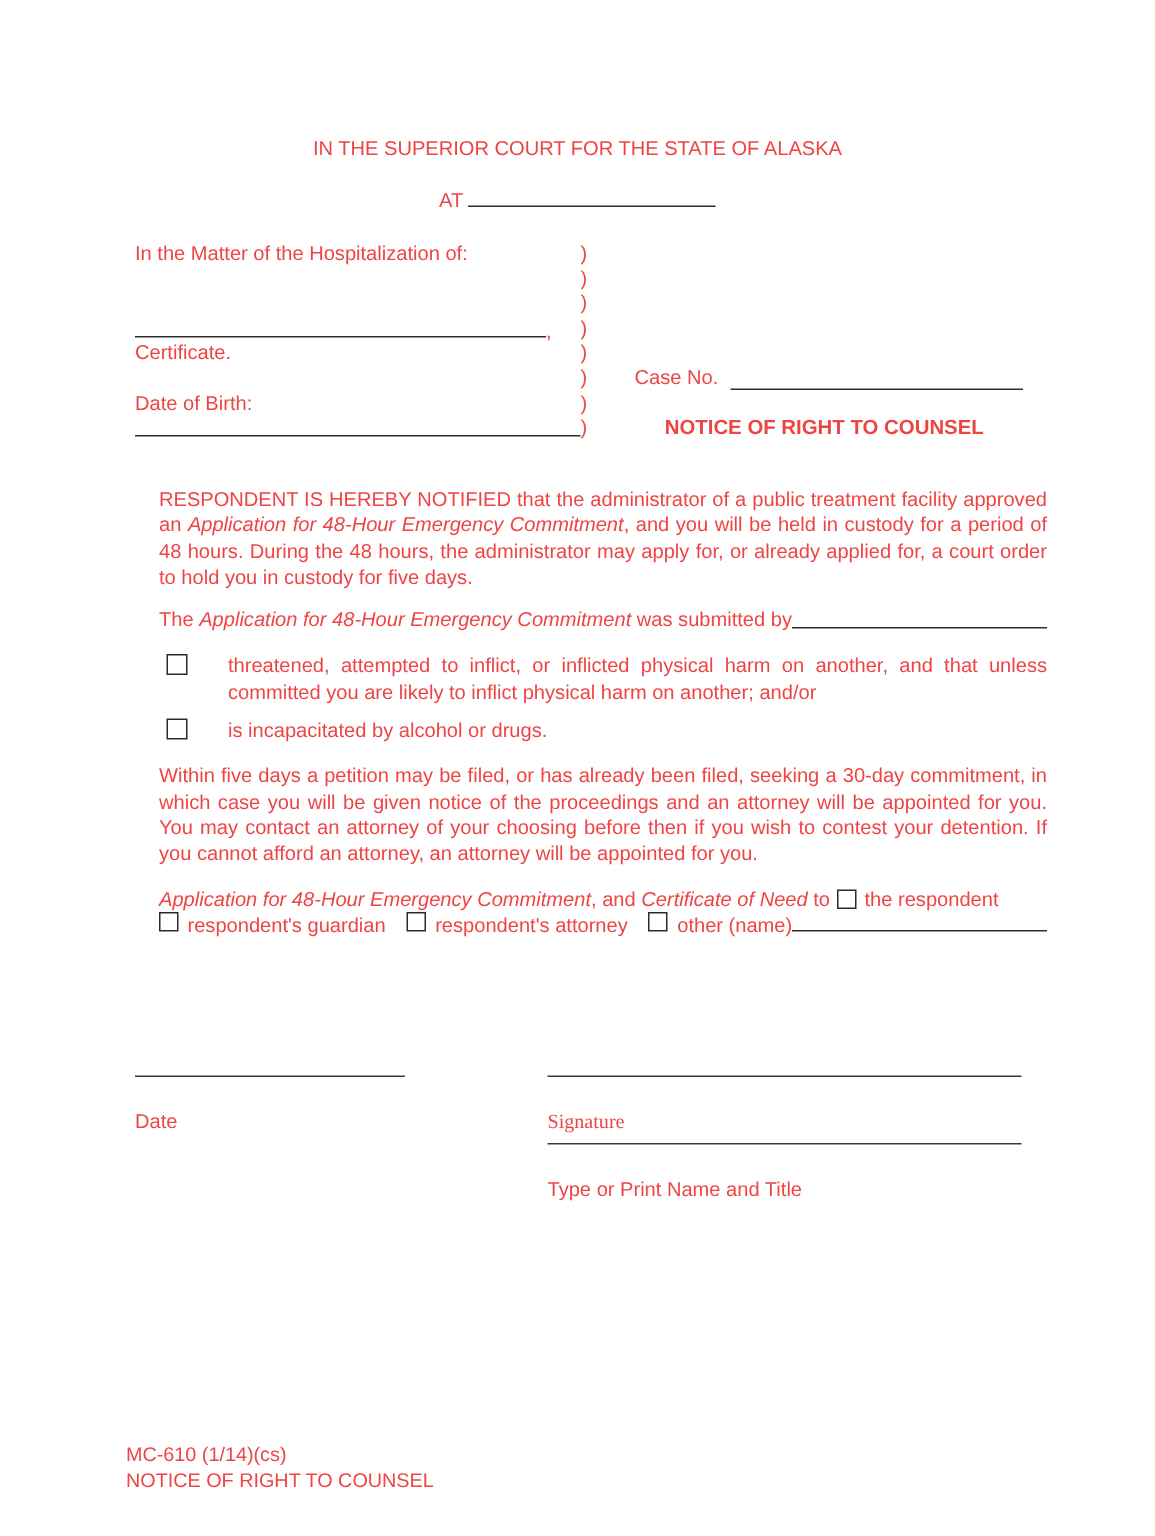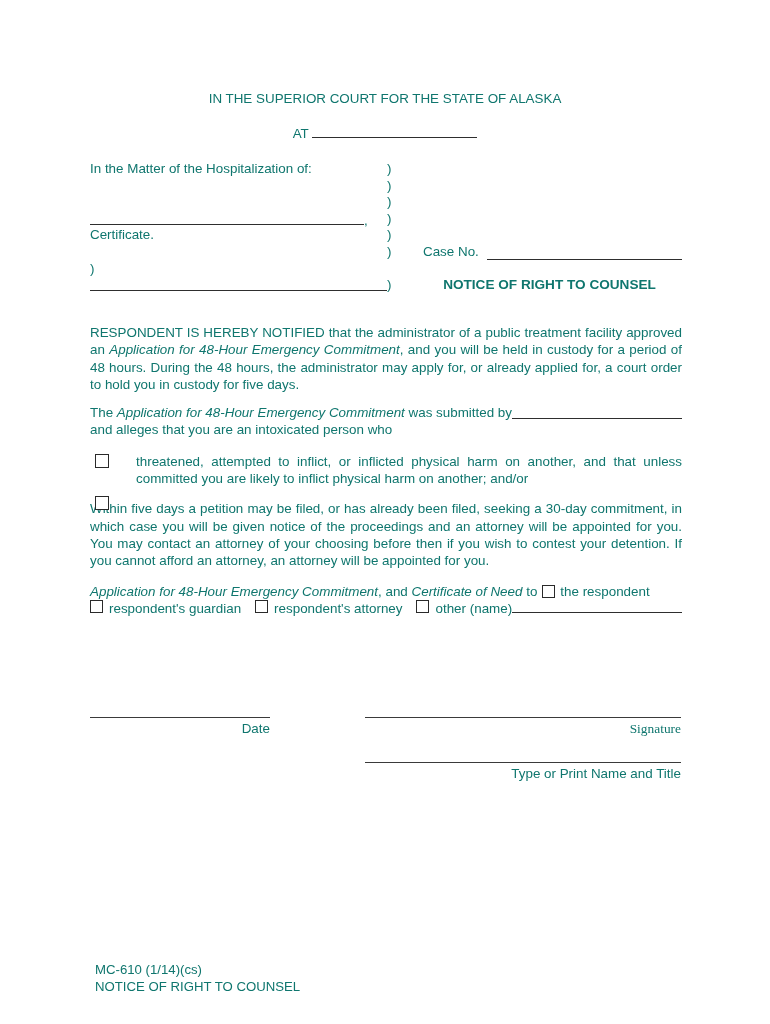--- a/index.html
+++ b/index.html
@@ -3,21 +3,21 @@
 <meta charset="utf-8">
 <style>
   * { margin:0; padding:0; box-sizing:border-box; }
   html,body { background:#ffffff; }
   .page {
     position:relative;
     width:770px; height:1024px;
     background:#ffffff;
     font-family:"Liberation Sans","DejaVu Sans",sans-serif;
     font-size:13.4px;
-    color:#0f766e;
+    color:#ef4444;
     overflow:hidden;
   }
   
   .header { position:absolute; top:90px; left:0; width:770px; text-align:center; line-height:17px; }
   .header .at-row { margin-top:18px; }
   .blank {
     display:inline-block;
     border-bottom:1.4px solid #2e2e2e;
     height:13px;
     vertical-align:baseline;
@@ -28,21 +28,21 @@
   .cap-row { display:flex; height:16.6px; line-height:16.6px; }
   .cap-left { width:297px; position:relative; }
   .cap-paren { width:16px; text-align:left; }
   .cap-right { flex:1; padding-left:6px; display:flex; }
   .party-blank { width:274px; height:14px; }
   .dob-blank { width:297px; height:14px; }
   .caseno-blank { flex:1; border-bottom:1.4px solid #2e2e2e; margin:0 0 1px 8px; }
   .caseno-text { padding-left:14px; }
   .cap-title { flex:1; text-align:center; font-weight:bold; font-size:13.6px; padding-left:14px; }
   
-  .body { position:absolute; top:324px; left:90px; width:592px; line-height:17.3px; }
+  .body { position:absolute; top:324px; left:106px; width:592px; line-height:17.3px; }
   .jp { text-align:justify; }
   .p2 { margin-top:11px; }
   .p2-line1 { display:flex; white-space:nowrap; }
   .fill-flex { flex:1; border-bottom:1.4px solid #2e2e2e; margin-bottom:2px; min-width:30px; }
   .check-item { position:relative; padding-left:46px; text-align:justify; }
   .ci1 { margin-top:14px; }
   .ci2 { margin-top:8px; }
   .checkbox {
     display:inline-block;
     width:13px; height:13px;
@@ -59,26 +59,26 @@
   .time-blank { width:84px; }
   .inline-box { margin:0 5px; }
   .l3-box { margin:0 6px 0 0; }
   .l3-gap { margin-left:14px; }
   .it { font-style:italic; }
   
   .sigline { position:absolute; border-top:1.4px solid #3a3a3a; height:0; }
   .date-line { left:90px; top:717px; width:180px; }
   .signature-line { left:365px; top:717px; width:316px; }
   .name-line { left:365px; top:762px; width:316px; }
-  .siglabel { position:absolute; text-align:right; line-height:16px; }
+  .siglabel { position:absolute; text-align:left; line-height:16px;margin-top:19px; }
   .date-label { left:90px; top:721px; width:180px; }
   .signature-label { left:365px; top:721px; width:316px;font-family:Liberation Serif, serif; }
   .name-label { left:365px; top:766px; width:316px; }
   
-  .footer { position:absolute; left:95px; top:961px; line-height:17px; font-size:13.2px; }
+  .footer { position:absolute; left:84px; top:961px; line-height:17px; font-size:13.2px; }
 </style>
 </head>
 <body>
 
 <div class="page">
 
   <div class="header">
     <div>IN THE SUPERIOR COURT FOR THE STATE OF ALASKA</div>
     <div class="at-row"><span>AT</span> <span class="blank at-blank"></span></div>
   </div>
@@ -111,45 +111,45 @@
     </div>
     <div class="cap-row">
       <div class="cap-left"></div>
       <div class="cap-paren">)</div>
       <div class="cap-right">
           <span class="caseno-text">Case No.</span>
           <span class="caseno-blank"></span>
         </div>
     </div>
     <div class="cap-row">
+      <div class="cap-left">Date of Birth:</div>
       <div class="cap-paren">)</div>
       <div class="cap-right"></div>
     </div>
     <div class="cap-row">
       <div class="cap-left"><span class="blank dob-blank"></span></div>
       <div class="cap-paren">)</div>
       <div class="cap-title">NOTICE OF RIGHT TO COUNSEL</div>
     </div>
   </div>
 
   <div class="body">
 
     <div class="jp"><span>RESPONDENT IS HEREBY NOTIFIED that the administrator of a public treatment facility approved an </span><span class="it">Application for 48-Hour Emergency Commitment</span><span>, and you will be held in custody for a period of 48 hours.  During the 48 hours, the administrator may apply for, or already applied for, a court order to hold you in custody for five days.</span></div>
 
     <div class="p2">
       <div class="p2-line1">
           <span><span>The </span><span class="it">Application for 48-Hour Emergency Commitment</span><span> was submitted by </span></span>
           <span class="fill-flex"></span>
         </div>
-      <div>and alleges that you are an intoxicated person who</div>
     </div>
 
     <div class="check-item ci1"><span class="checkbox"></span><span>threatened, attempted to inflict, or inflicted physical harm on another, and that unless committed you are likely to inflict physical harm on another; and/or</span></div>
 
-    <div class="check-item ci2"><span class="checkbox"></span></div>
+    <div class="check-item ci2"><span class="checkbox"></span><span>is incapacitated by alcohol or drugs.</span></div>
 
     <div class="jp p3">Within five days a petition may be filed, or has already been filed, seeking a 30-day commitment, in which case you will be given notice of the proceedings and an attorney will be appointed for you.  You may contact an attorney of your choosing before then if you wish to contest your detention.  If you cannot afford an attorney, an attorney will be appointed for you.</div>
 
     <div class="certify">
       <div class="cert-line"><span class="it">Application for 48-Hour Emergency Commitment</span><span>, and </span><span class="it">Certificate of Need</span><span> to</span><span class="checkbox inline-box"></span><span>the respondent</span></div>
       <div class="cert-line3">
           <span class="checkbox l3-box"></span>
           <span>respondent's guardian</span>
           <span class="checkbox l3-box l3-gap"></span>
           <span>respondent's attorney</span>

